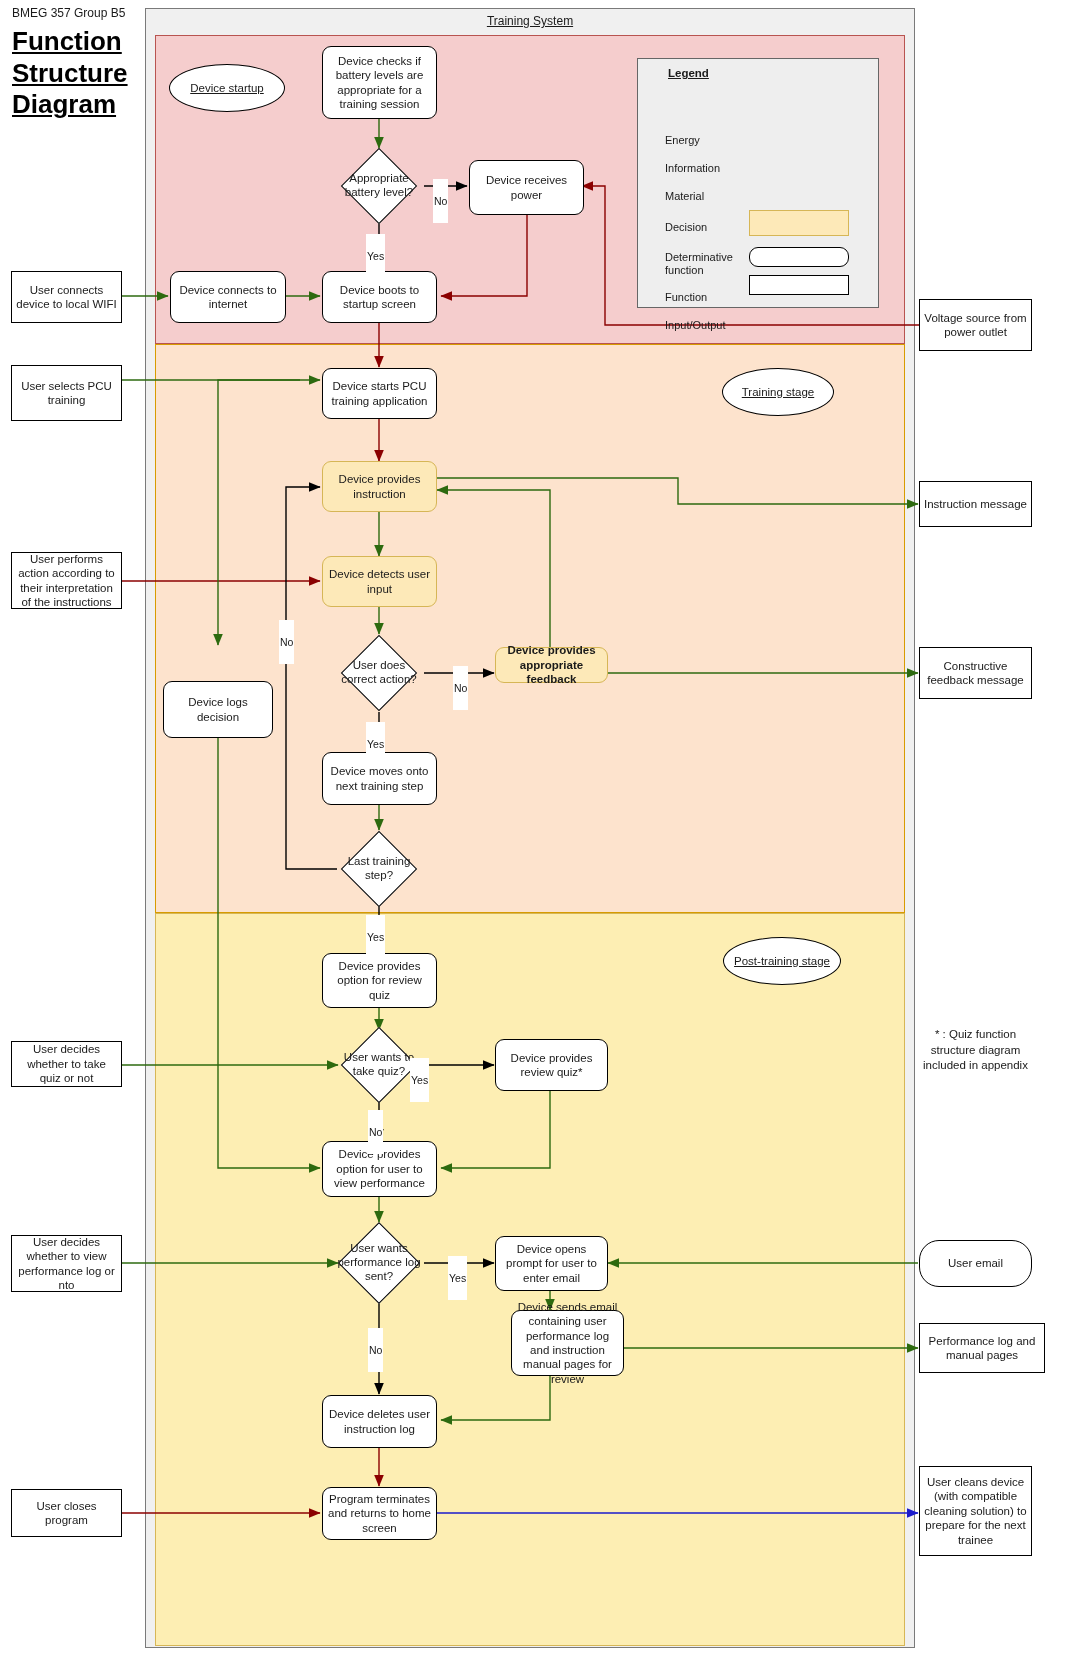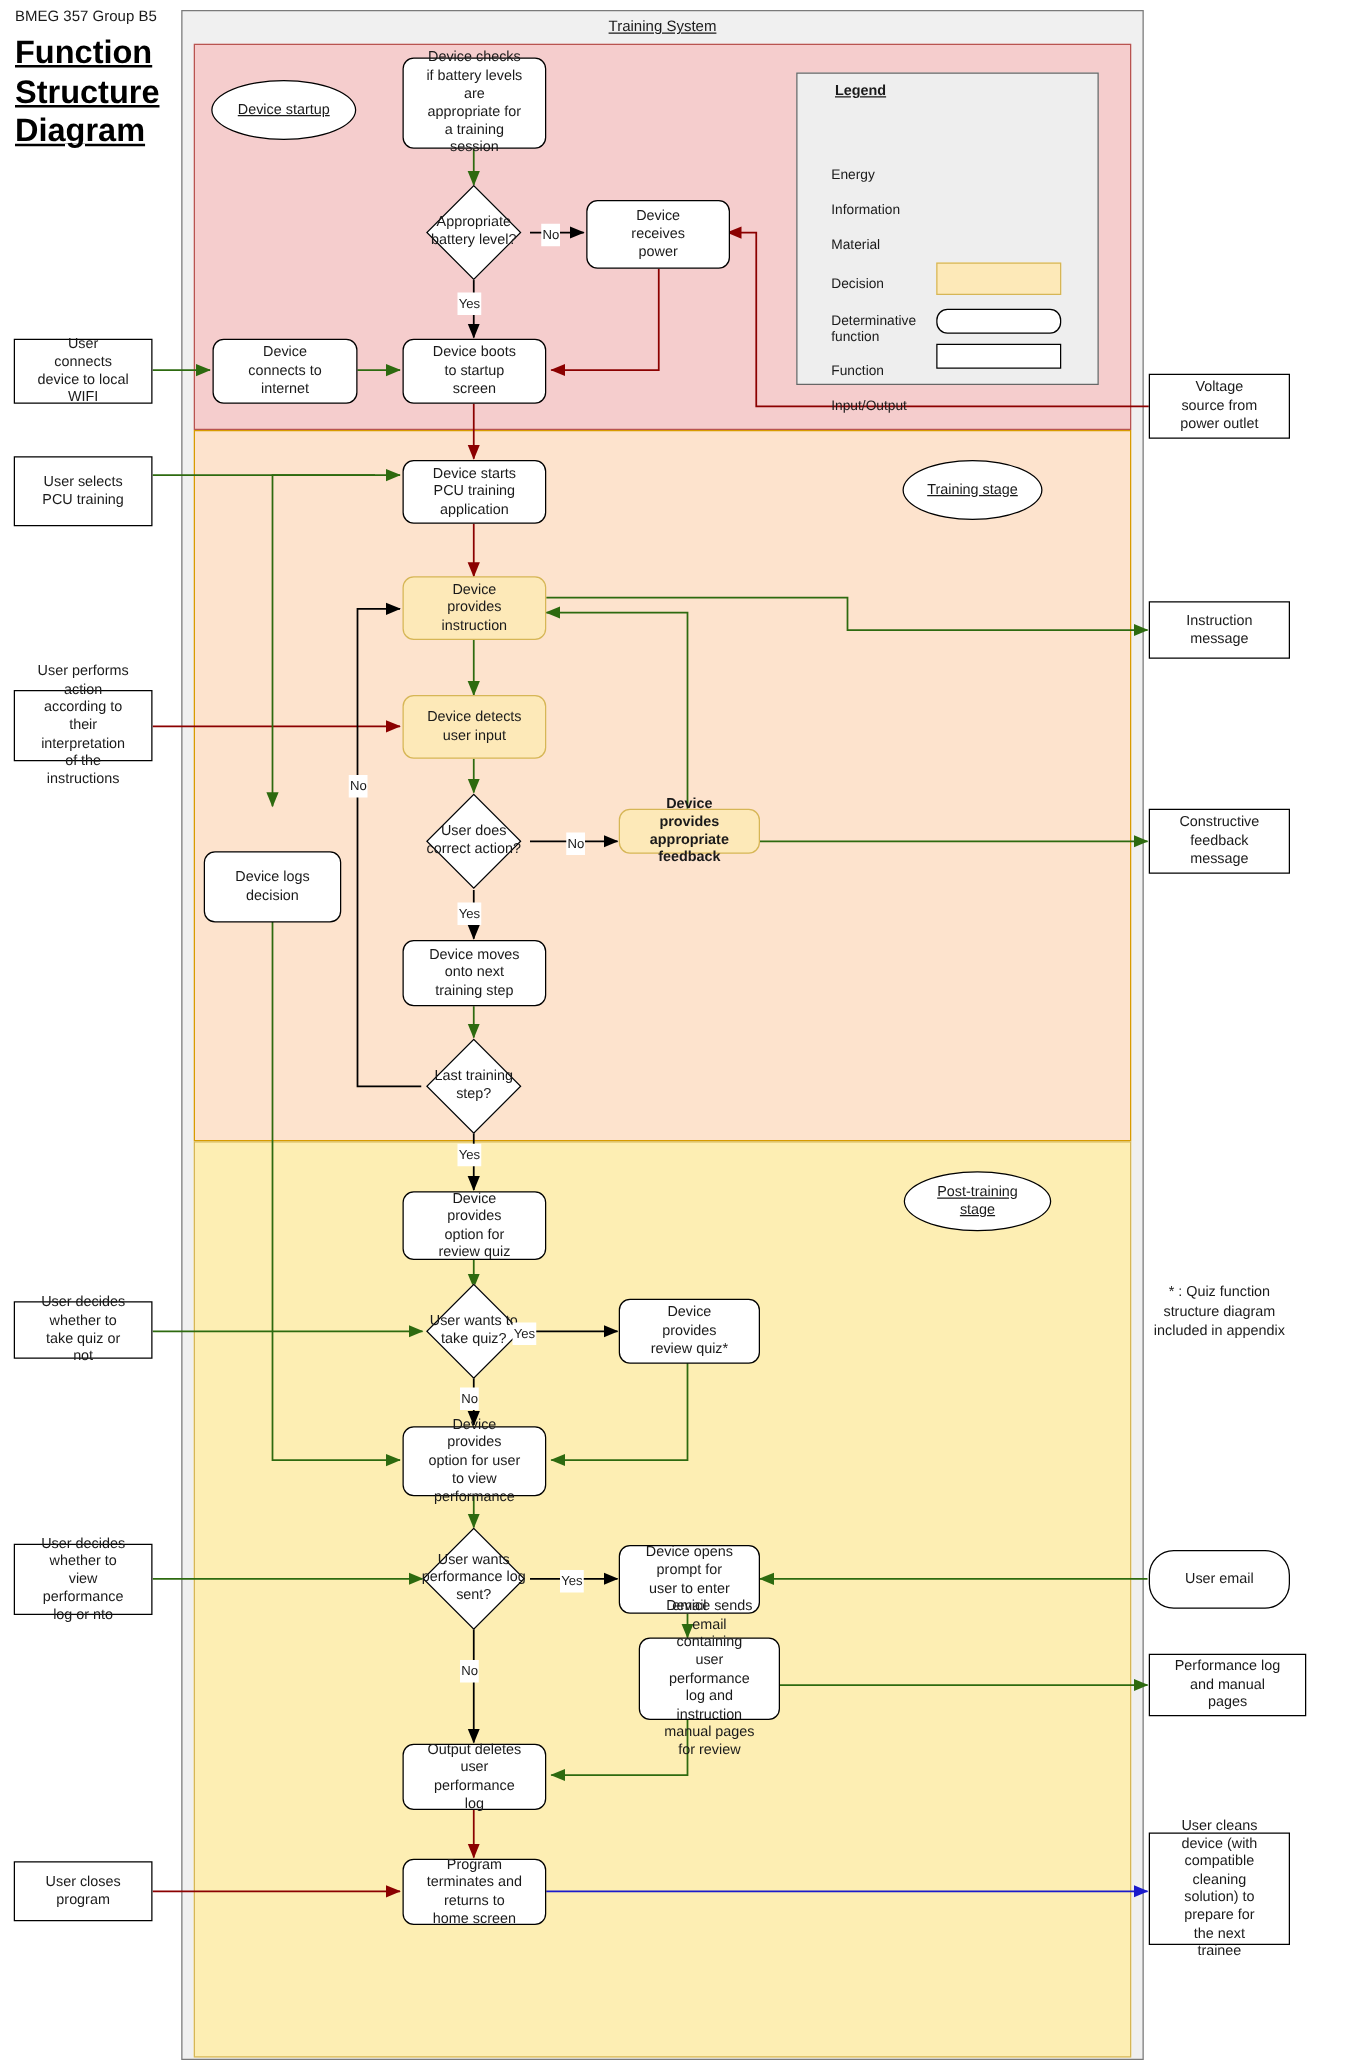--- a/index.html
+++ b/index.html
@@ -25,36 +25,36 @@
   #stage-startup{left:155px;top:35px;width:750px;height:309px;
                  background:#f5cdcd;border:1px solid #b85450;}
   #stage-training{left:155px;top:344px;width:750px;height:569px;
                   background:#fde3cd;border:1px solid #d79b00;}
   #stage-post{left:155px;top:913px;width:750px;height:733px;
               background:#fdeeb3;border:1px solid #d6b656;}
 
   
   .node{position:absolute;box-sizing:border-box;display:flex;align-items:center;
         justify-content:center;text-align:center;font-size:11.5px;line-height:1.25;
-        color:#1a1a1a;padding:3px 18px;}
+        color:#1a1a1a;padding:3px 4px;}
   .fn{background:#ffffff;border:1.4px solid #000;border-radius:9px;}
   .det{background:#fde9b8;border:1.4px solid #d6b656;border-radius:9px;}
   .io{background:#ffffff;border:1.4px solid #000;border-radius:0;}
   .ellipse{background:#ffffff;border:1.4px solid #000;border-radius:50%;
            text-decoration:underline;}
   .diamond-wrap{position:absolute;}
   .diamond-wrap .dshape{position:absolute;left:0;top:0;width:100%;height:100%;
         background:#ffffff;border:1.4px solid #000;
         transform:rotate(45deg);box-sizing:border-box;}
   .diamond-wrap .dlabel{position:absolute;left:-14px;top:0;width:calc(100% + 28px);
         height:100%;display:flex;align-items:center;justify-content:center;
         text-align:center;font-size:11.5px;line-height:1.2;z-index:2;color:#1a1a1a;}
 
   .edge-label{position:absolute;font-size:10.5px;background:#ffffff;
-              padding:3px 1px;color:#1a1a1a;z-index:3;}
+              padding:16px 1px;color:#1a1a1a;z-index:3;}
   .note{position:absolute;text-align:center;font-size:11.5px;line-height:1.35;color:#1a1a1a;}
 
   
   #legend{position:absolute;left:637px;top:58px;width:242px;height:250px;
           background:#eeeeee;border:1px solid #666;box-sizing:border-box;}
   #legend-title{position:absolute;left:668px;top:67px;font-size:11.5px;font-weight:bold;
                 text-decoration:underline;color:#1a1a1a;}
   .lg-row{position:absolute;left:665px;font-size:11px;color:#1a1a1a;line-height:1.2;margin-top:40px;}
   .lg-swatch{position:absolute;left:749px;box-sizing:border-box;}
   .lg-det{background:#fde9b8;border:1px solid #d6b656;}
@@ -236,21 +236,21 @@
   <div class="node fn" style="left:495px;top:1039px;width:113px;height:52px;">Device provides review quiz*</div>
   <div class="node fn" style="left:322px;top:1141px;width:115px;height:56px;">Device provides option for user to view performance</div>
 
   <div class="diamond-wrap" style="left:350px;top:1234px;width:58px;height:58px;">
     <div class="dshape"></div>
     <div class="dlabel">User wants performance log sent?</div>
   </div>
 
   <div class="node fn" style="left:495px;top:1236px;width:113px;height:55px;">Device opens prompt for user to enter email</div>
   <div class="node fn" style="left:495px;top:1310px;width:113px;height:66px;margin-left:16px;">Device sends email containing user performance log and instruction manual pages for review</div>
-  <div class="node fn" style="left:322px;top:1395px;width:115px;height:53px;">Output deletes user performance log</div>
+  <div class="node fn" style="left:322px;top:1395px;width:115px;height:53px;">Device deletes user instruction log</div>
   <div class="node fn" style="left:322px;top:1487px;width:115px;height:53px;">Program terminates and returns to home screen</div>
 
   <div class="node io" style="left:11px;top:271px;width:111px;height:52px;">User connects device to local WIFI</div>
   <div class="node io" style="left:11px;top:365px;width:111px;height:56px;">User selects PCU training</div>
   <div class="node io" style="left:11px;top:552px;width:111px;height:57px;">User performs action according to their interpretation of the instructions</div>
   <div class="node io" style="left:11px;top:1041px;width:111px;height:46px;">User decides whether to take quiz or not</div>
   <div class="node io" style="left:11px;top:1235px;width:111px;height:57px;">User decides whether to view performance log or nto</div>
   <div class="node io" style="left:11px;top:1489px;width:111px;height:48px;">User closes program</div>
 
   <div class="node io" style="left:919px;top:299px;width:113px;height:52px;">Voltage source from power outlet</div>

